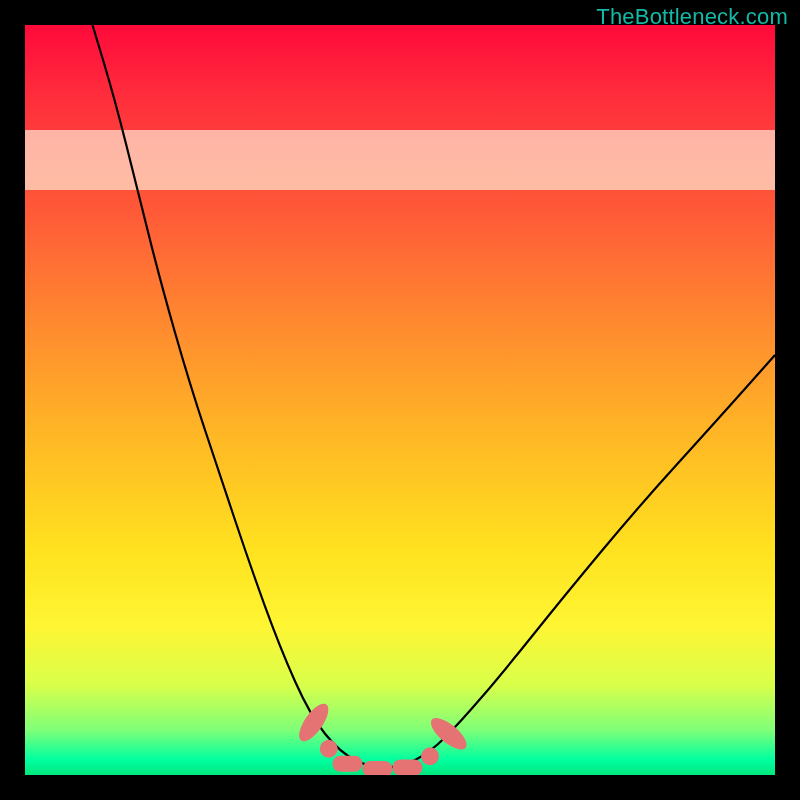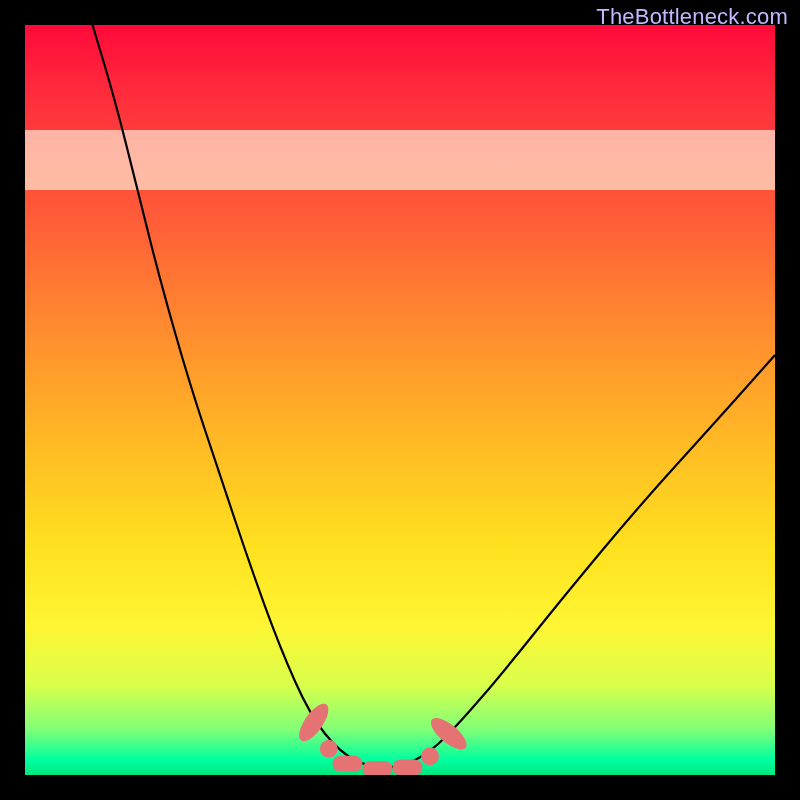--- a/index.html
+++ b/index.html
@@ -44,21 +44,21 @@
     position: absolute;
     left: 0;
     width: 100%;
     background: rgba(255,255,230,0.62);
     pointer-events: none;
   }
   .watermark {
     position: absolute;
     top: 4px;
     right: 12px;
-    color: #c4b5fd;
+    color: #14b8a6;
     font-size: 22px;
     font-weight: 500;
     letter-spacing: 0.2px;
     user-select: none;
   }
   svg.lines {
     position: absolute;
     left: 0;
     top: 0;
     width: 750px;

